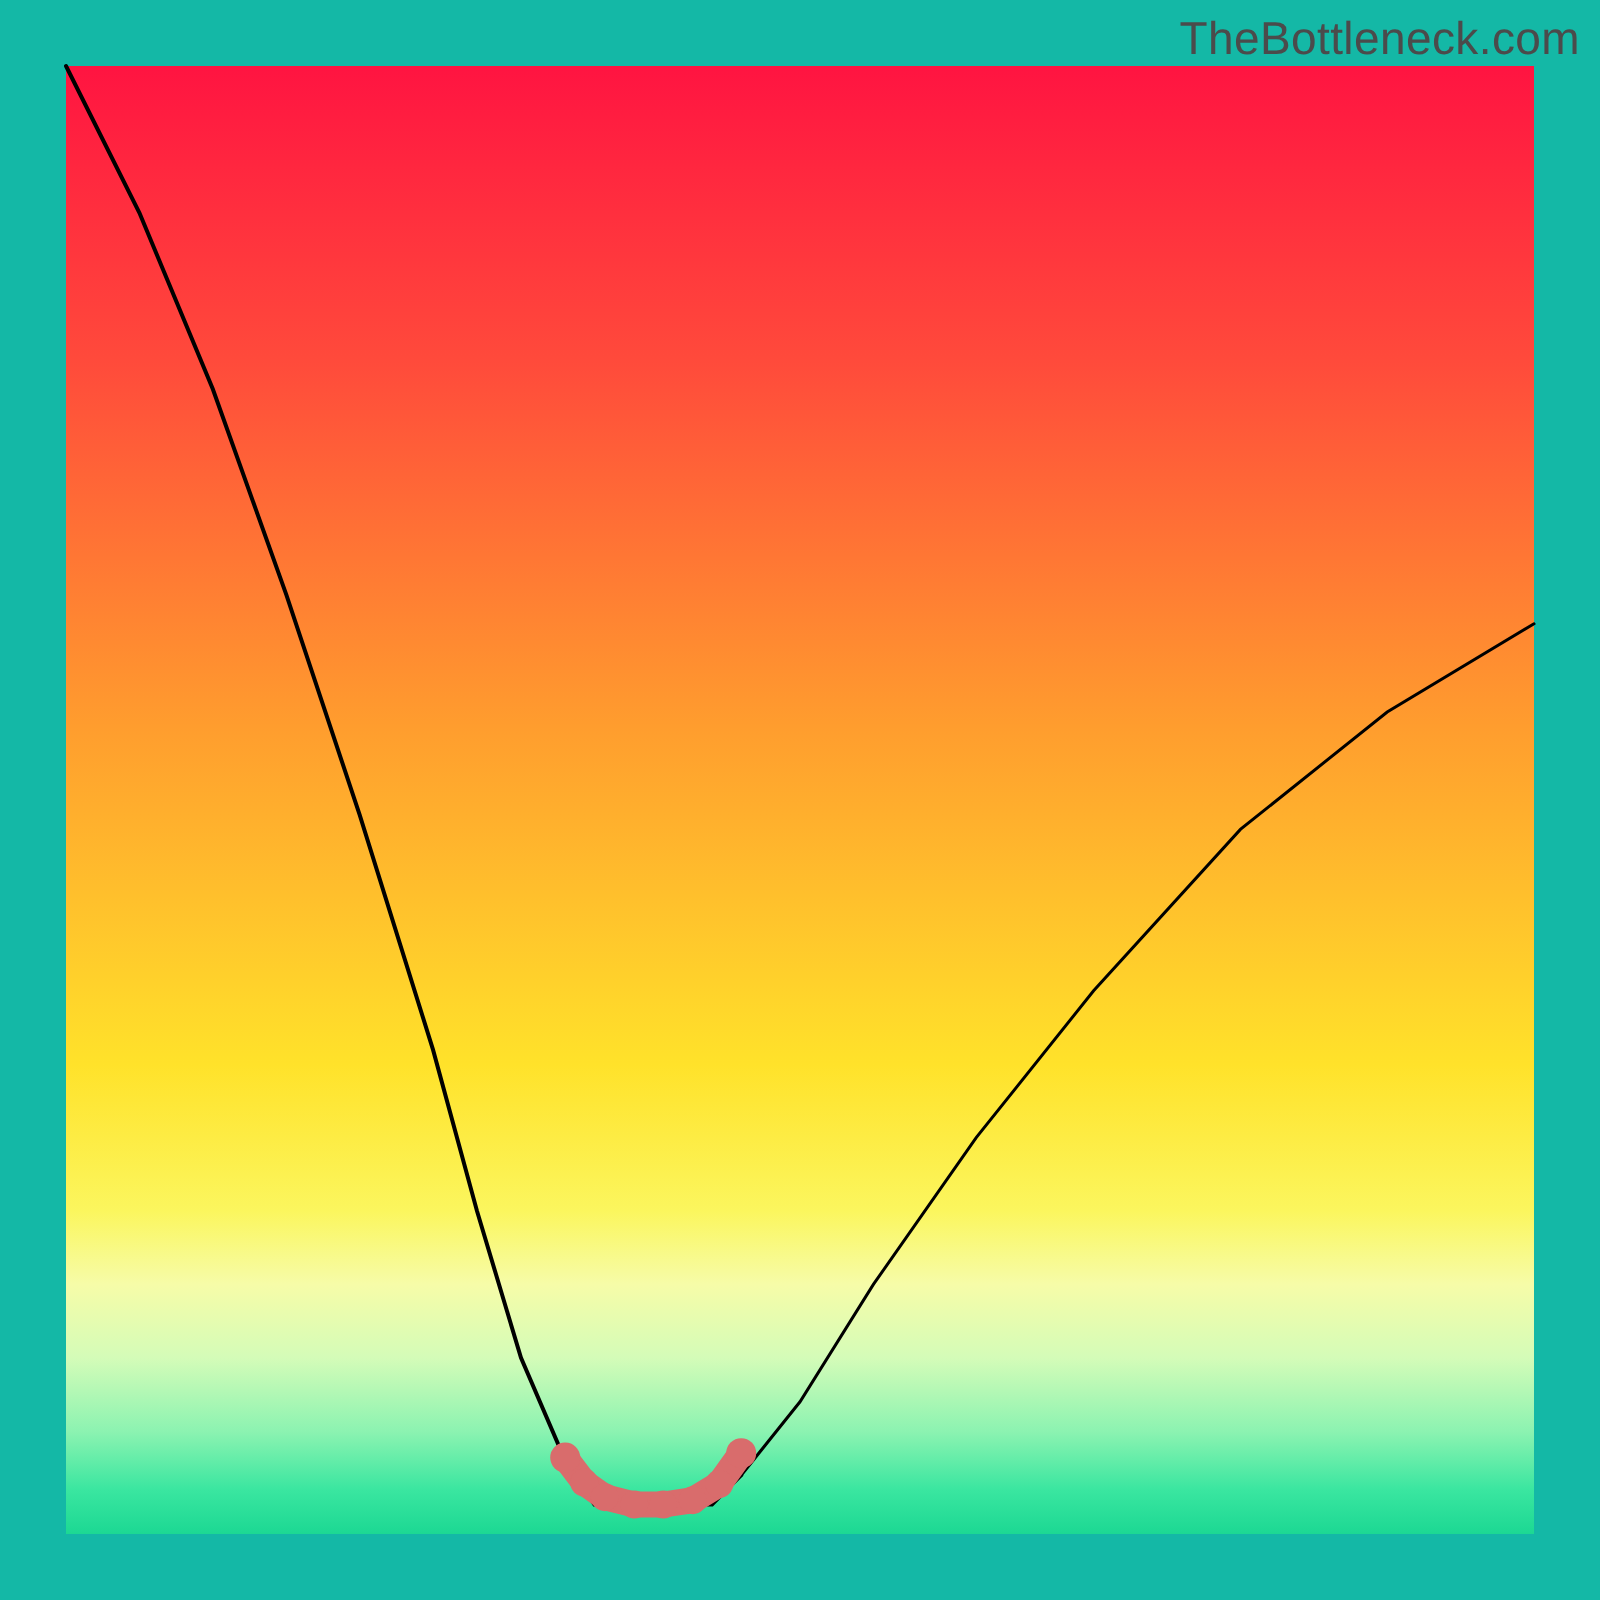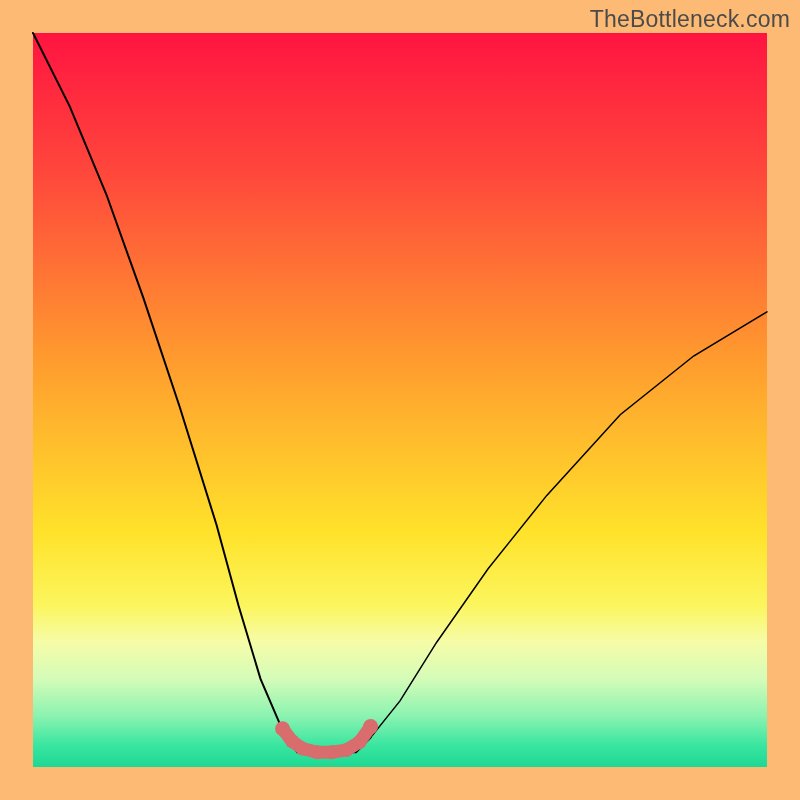--- a/index.html
+++ b/index.html
@@ -8,21 +8,21 @@
     width: 800px;
     height: 800px;
     background: #000;
     overflow: hidden;
     font-family: Arial, Helvetica, sans-serif;
   }
   .frame {
     position: absolute;
     left: 0; top: 0;
     width: 800px; height: 800px;
-    background: #fdba74;
+    background: #14b8a6;
   }
   .gradient-plot {
     position: absolute;
     left: 33px;
     top: 33px;
     width: 734px;
     height: 734px;
     
   }
   .watermark {

